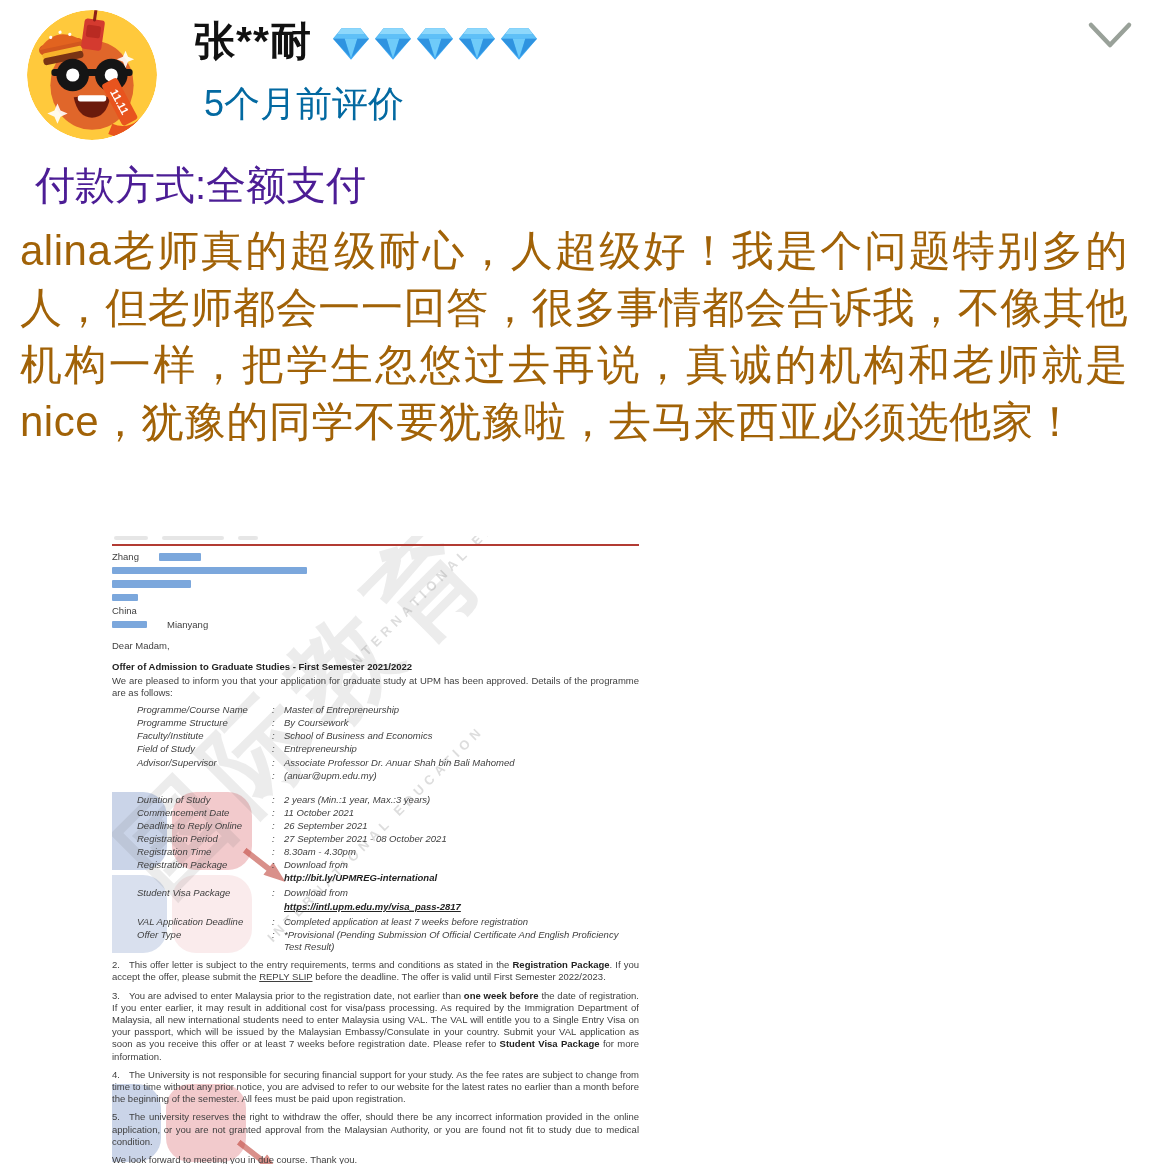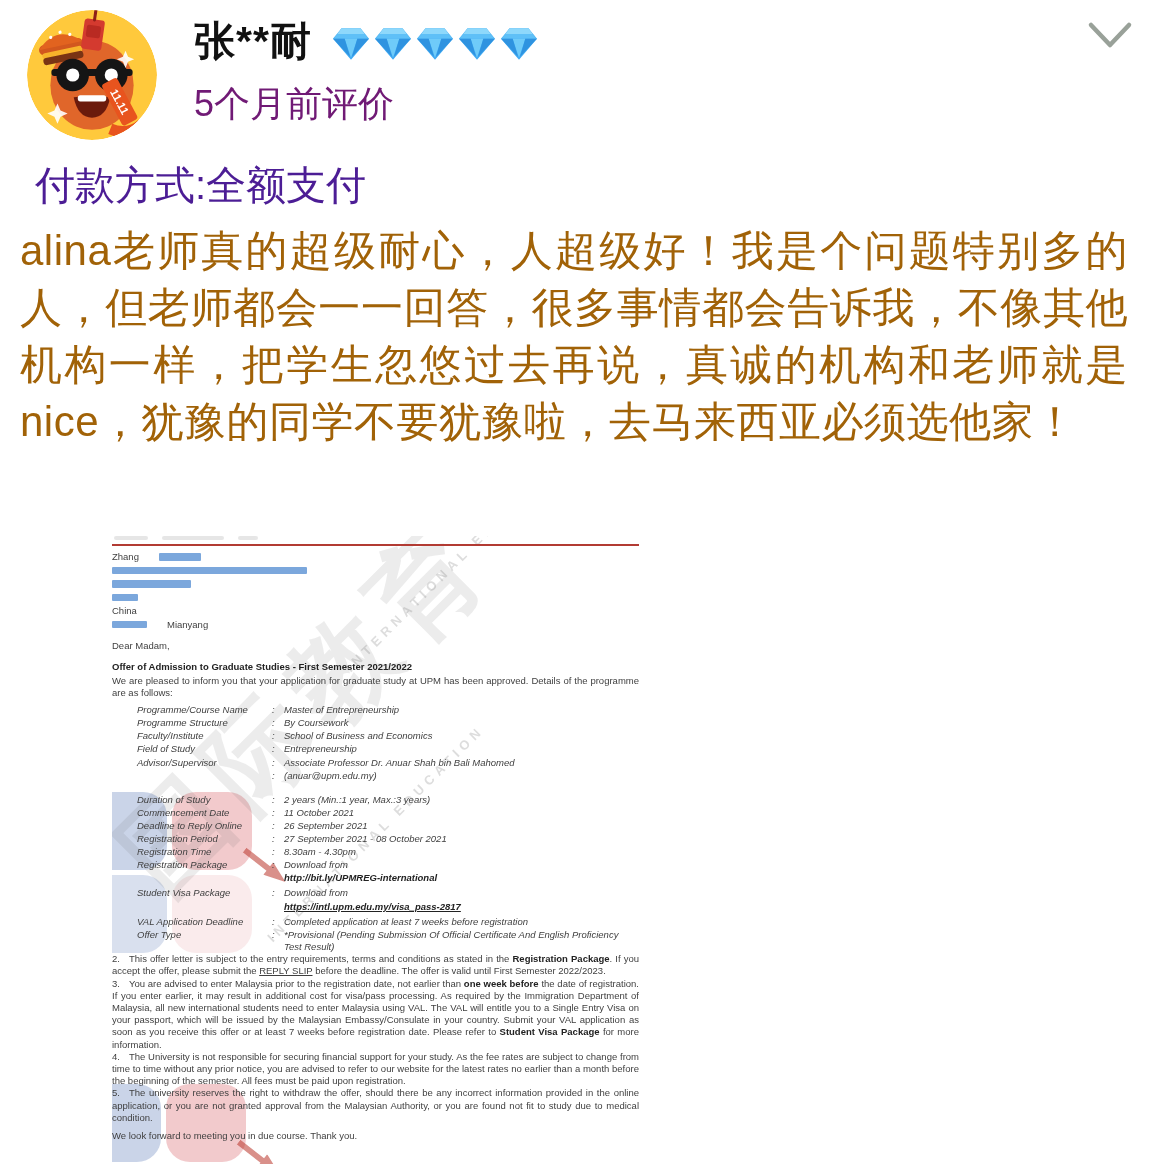--- a/index.html
+++ b/index.html
@@ -8,21 +8,21 @@
     position:relative; width:1170px; height:1170px; background:#ffffff;
     overflow:hidden; font-family:"Liberation Sans", sans-serif;
   }
 
   
   .avatar { position:absolute; left:27px; top:10px; width:130px; height:130px; border-radius:50%; overflow:hidden; }
   .name-row { position:absolute; left:194px; top:14px; display:flex; align-items:center; gap:20px; }
   .username { font-size:41px; font-weight:700; color:#111; letter-spacing:1px; }
   .diamonds { display:flex; align-items:center; gap:4px; padding-top:4px; }
   .diamond { display:inline-flex; }
-  .review-time { position:absolute; left:194px; top:80px; font-size:36px; color:#701a75; }
+  .review-time { position:absolute; left:204px; top:80px; font-size:36px; color:#0369a1; }
   .payment { position:absolute; left:35px; top:158px; font-size:40px; color:#4c1d95; }
   .chevron { position:absolute; right:36px; top:20px; cursor:pointer; }
 
   
   .review-text {
     position:absolute; left:20px; top:222px; width:1108px;
     font-size:42px; line-height:57px; color:#a16207; letter-spacing:0.5px;
     text-align:justify;
   }
 
@@ -49,21 +49,21 @@
 
   .details { margin-top:5px; }
   .drow { display:flex; min-height:13.1px; padding-left:25px;font-style:italic; }
   .drow.gap-lg { margin-top:11px; }
   .drow.gap-sm { margin-top:2px; }
   .dlabel { width:135px; flex:none; }
   .dcolon { width:12px; flex:none; }
   .dvalue { flex:1; max-width:346px; }
   .dvalue.bold { font-weight:700; color:#222; }
 
-  .lp { margin-top:0; text-align:justify; }
+  .lp { margin-top:6px; text-align:justify; }
   .pnum { padding-right:9px; }
   .closing { margin-top:6px; }
 
   
   .wm { position:absolute; inset:0; overflow:hidden; pointer-events:none; }
   .letter-content { position:relative; z-index:2; }
   .wm-cn {
     position:absolute; left:26px; top:330px; white-space:nowrap;
     font-size:104px; font-weight:700; color:rgba(110,110,110,0.13);
     transform:rotate(-45deg); transform-origin:left center; letter-spacing:14px;

